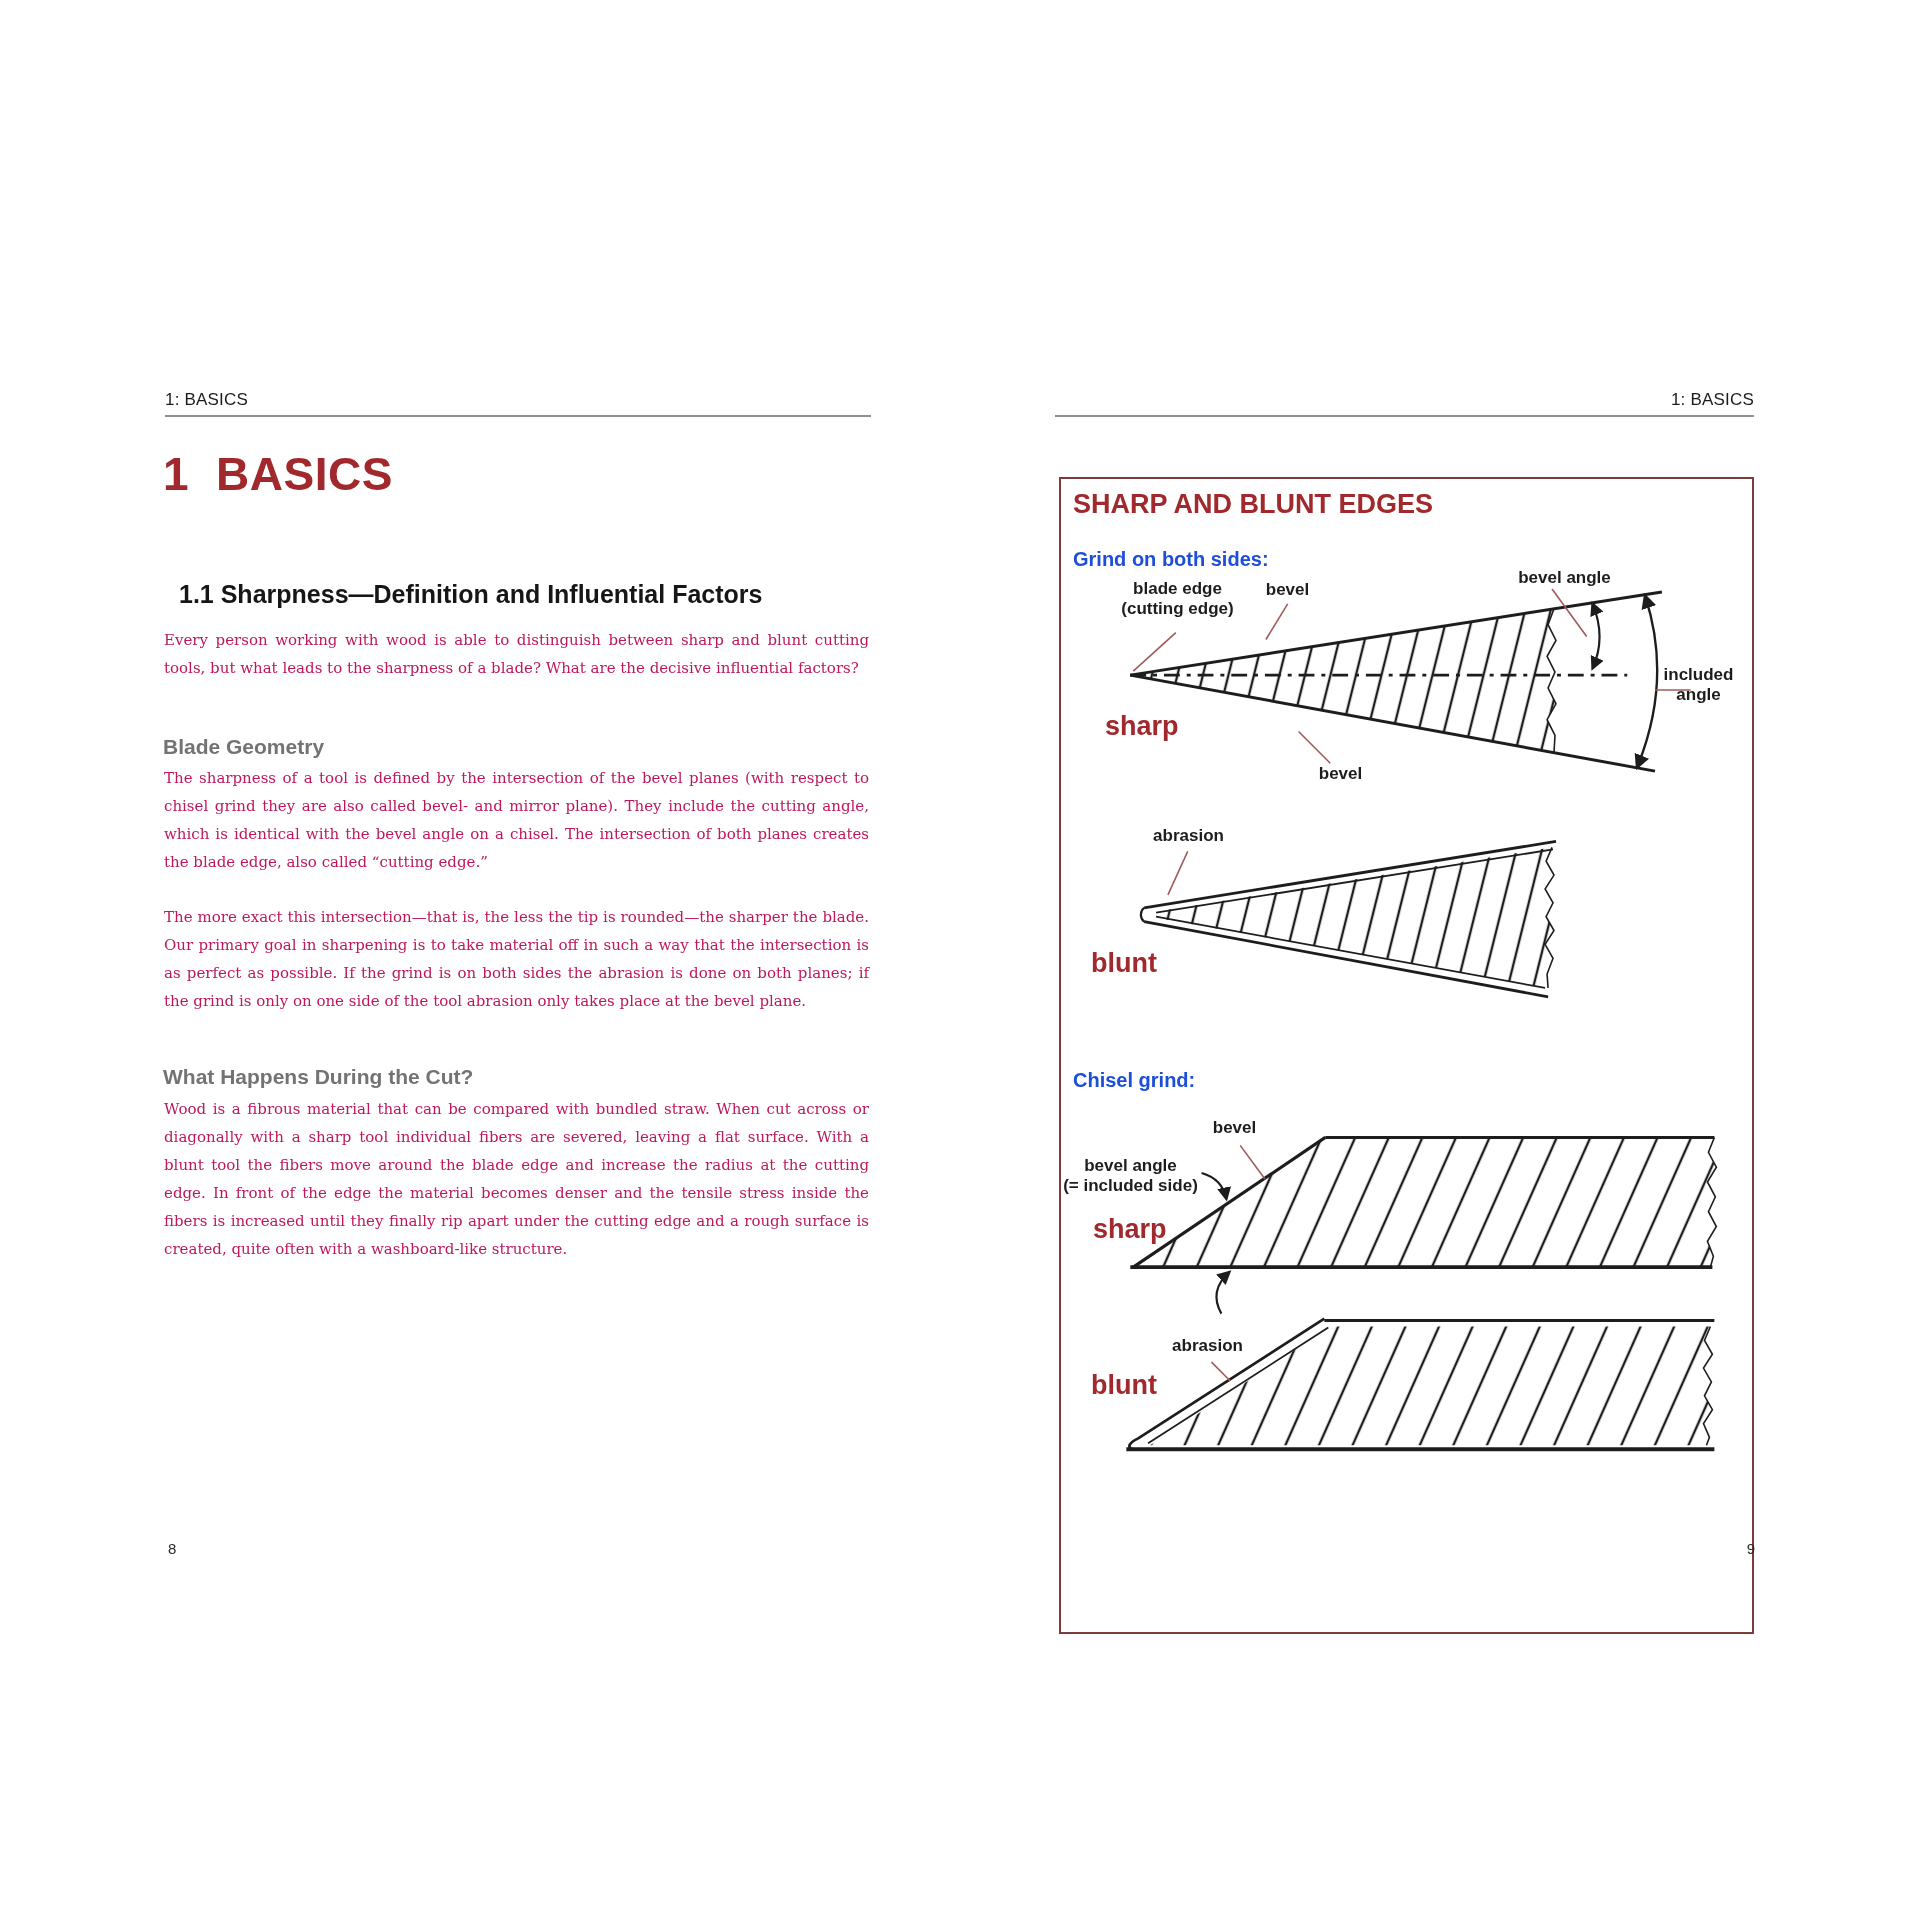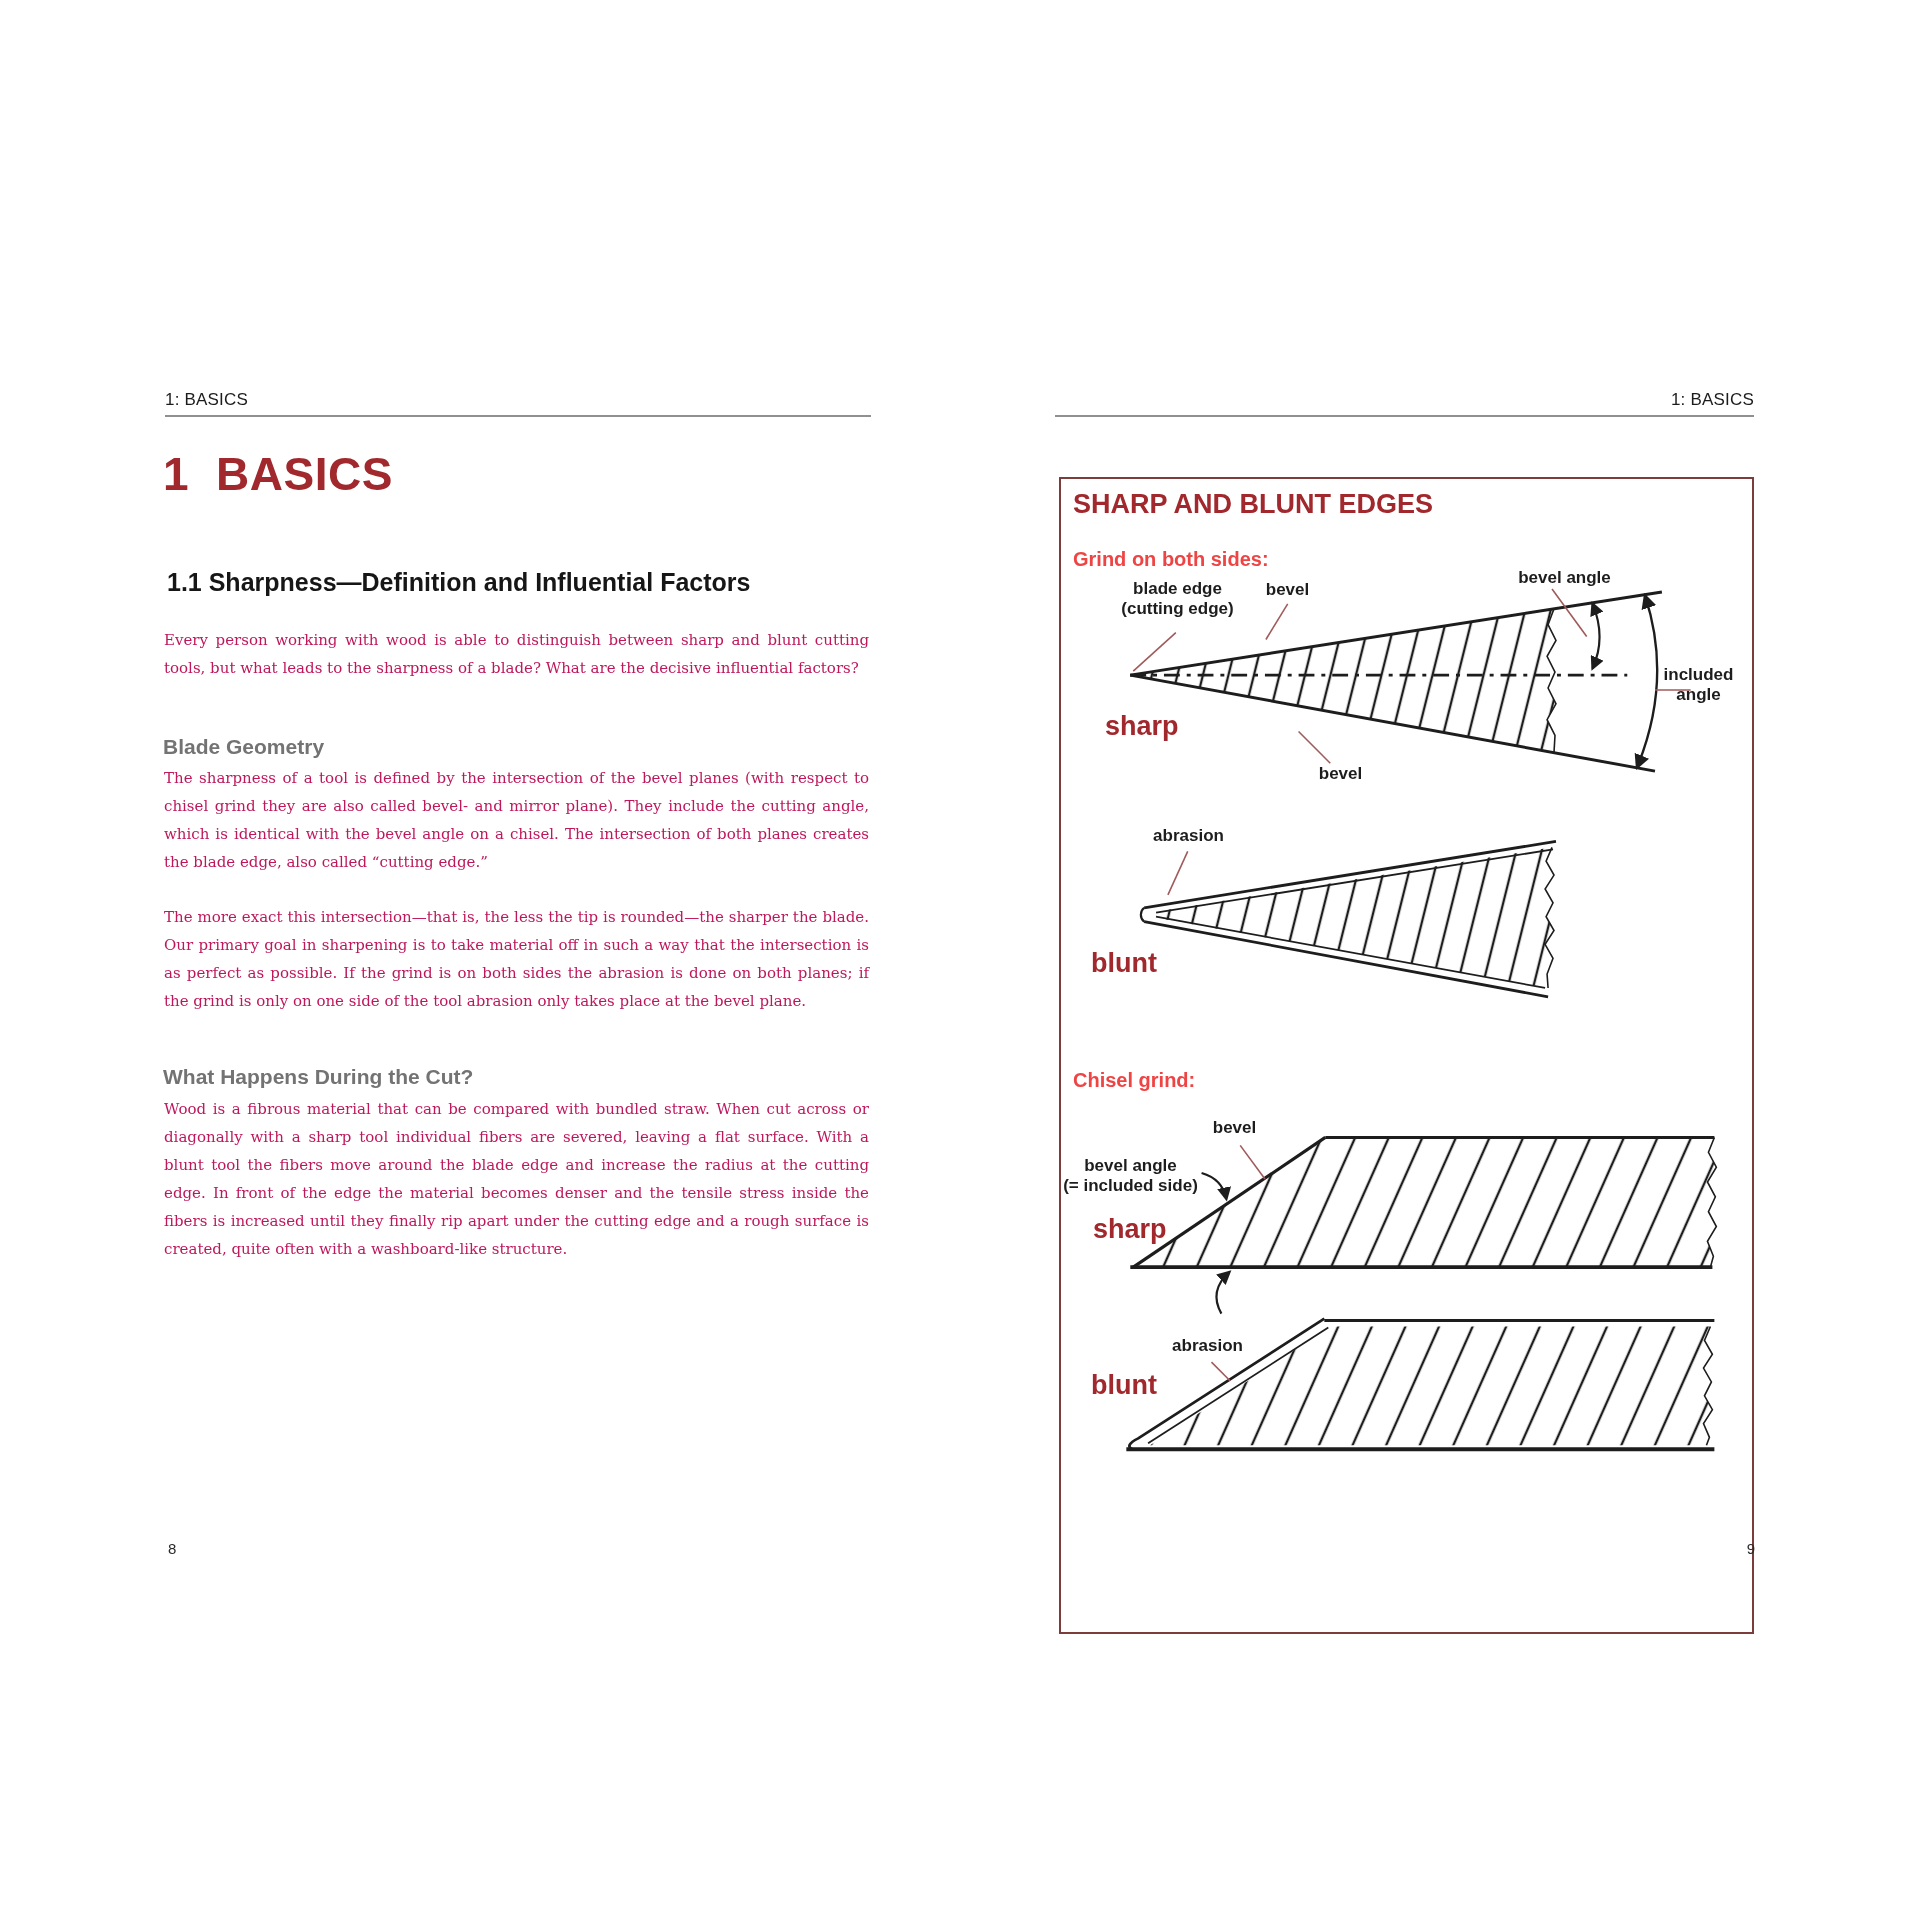--- a/index.html
+++ b/index.html
@@ -20,34 +20,34 @@
   .hdr.right{left:1556px;width:198px;text-align:right;}
   .rule{position:absolute;top:415px;height:2px;background:var(--rule);}
   .rule-left{left:165px;width:706px;}
   .rule-right{left:1055px;width:699px;}
   .pagenum{position:absolute;font-size:15px;color:#2a2a2a;}
 
   
   .chapter{position:absolute;left:163px;top:447px;margin:0;
            font-size:46px;font-weight:bold;color:var(--accent);letter-spacing:0.5px;}
   .chapter .chapter-title{margin-left:27px;}
-  .section{position:absolute;left:163px;top:564px;margin:4px;
+  .section{position:absolute;left:163px;top:564px;margin:16px;
            font-size:25px;font-weight:bold;color:#161616;}
   .para{position:absolute;left:164px;width:705px;margin:0;
         font-family:"DejaVu Serif","Liberation Serif",serif;
         font-size:15px;line-height:28px;color:#be185d;
         text-align:justify;text-align-last:left;}
   .sub{position:absolute;left:163px;margin:0;font-size:21px;font-weight:bold;color:#737373;}
 
   
   .panel{position:absolute;left:1059px;top:477px;width:695px;height:1157px;
          border:2px solid var(--panel-border);box-sizing:border-box;background:#fff;}
   .panel svg{position:absolute;left:0;top:0;}
   .ptitle{position:absolute;left:12px;top:10px;font-size:27px;font-weight:bold;color:var(--accent);}
-  .pheading{position:absolute;left:12px;font-size:20px;font-weight:bold;color:#ef4444;}
+  .pheading{position:absolute;left:12px;font-size:20px;font-weight:bold;color:#1d4ed8;}
   .dlabel{position:absolute;font-size:17px;font-weight:bold;line-height:20px;color:#1d1d1d;}
   .center{text-align:center;}
   .rightal{text-align:center;}
   .red-label{position:absolute;font-size:27px;font-weight:bold;color:var(--accent);}
 
   
   .ink{stroke:#1d1d1d;fill:none;}
   .leader{stroke:var(--leader);stroke-width:1.6;fill:none;}
 </style>
 </head>

